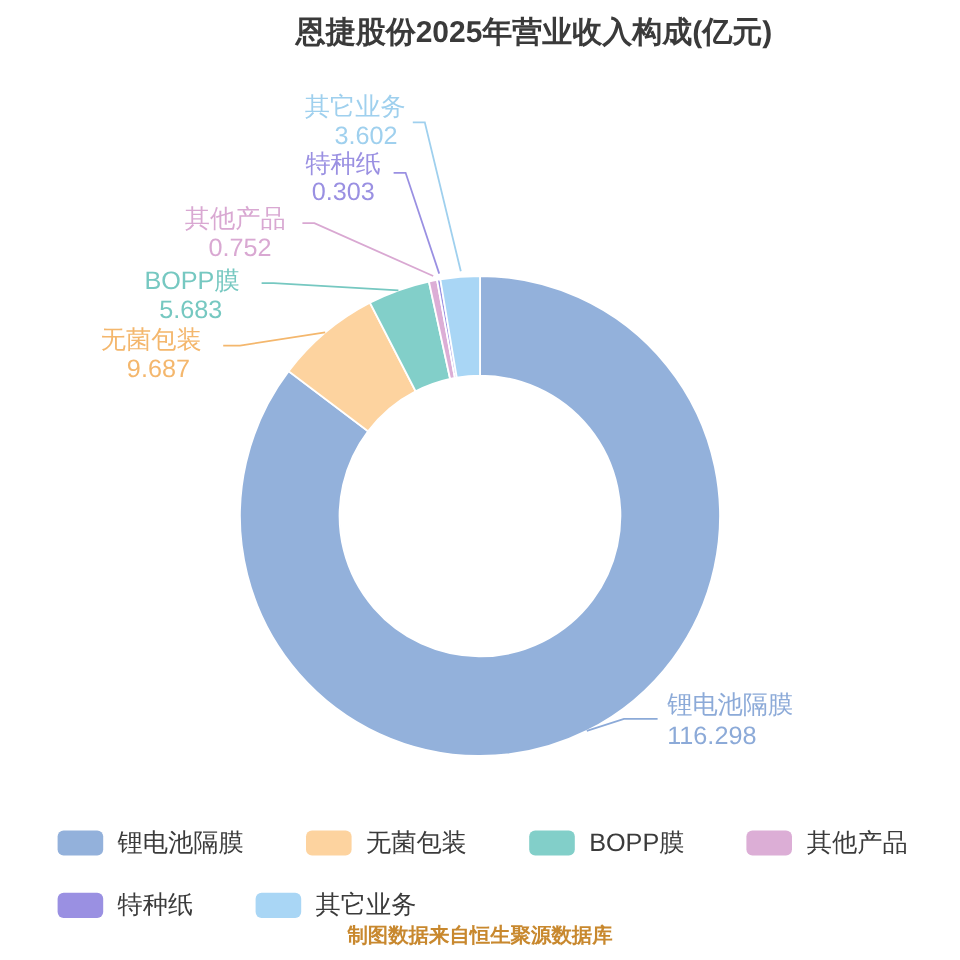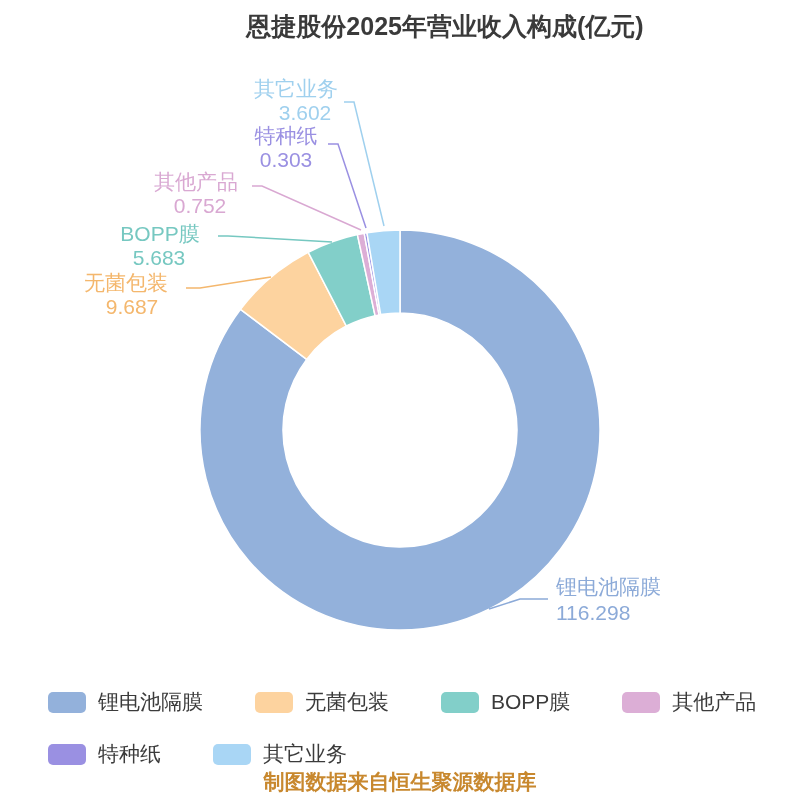--- a/index.html
+++ b/index.html
@@ -15,21 +15,21 @@
   .callout-text{font-size:21px}
   .legend{
     position:absolute;left:48px;top:688px;width:730px;
     display:flex;flex-wrap:wrap;column-gap:52px;row-gap:24px;align-items:center;
   }
   .legend-item{display:flex;align-items:center;gap:12px}
   .legend-swatch{width:38px;height:21px;border-radius:5px;display:inline-block}
   .legend-label{font-size:21px;color:#3b3b3b}
   .footer{
     position:absolute;left:0;top:768px;width:800px;text-align:center;
-    font-size:21px;font-weight:bold;color:#c8882e;
+    font-size:17px;font-weight:bold;color:#c8882e;
   }
 </style>
 </head>
 <body>
 
 <h1 class="title">恩捷股份2025年营业收入构成(亿元)</h1>
 
 <svg class="chart" id="donut-svg" width="800" height="800" viewBox="0 0 800 800">
     <path d="M 400.00 230.00 A 200 200 0 1 1 240.51 309.32 L 306.70 359.40 A 117 117 0 1 0 400.00 313.00 Z" fill="#93b1db" stroke="#ffffff" stroke-width="1.5"></path>
     <path d="M 240.51 309.32 A 200 200 0 0 1 308.25 252.29 L 346.33 326.04 A 117 117 0 0 0 306.70 359.40 Z" fill="#fdd39f" stroke="#ffffff" stroke-width="1.5"></path>

